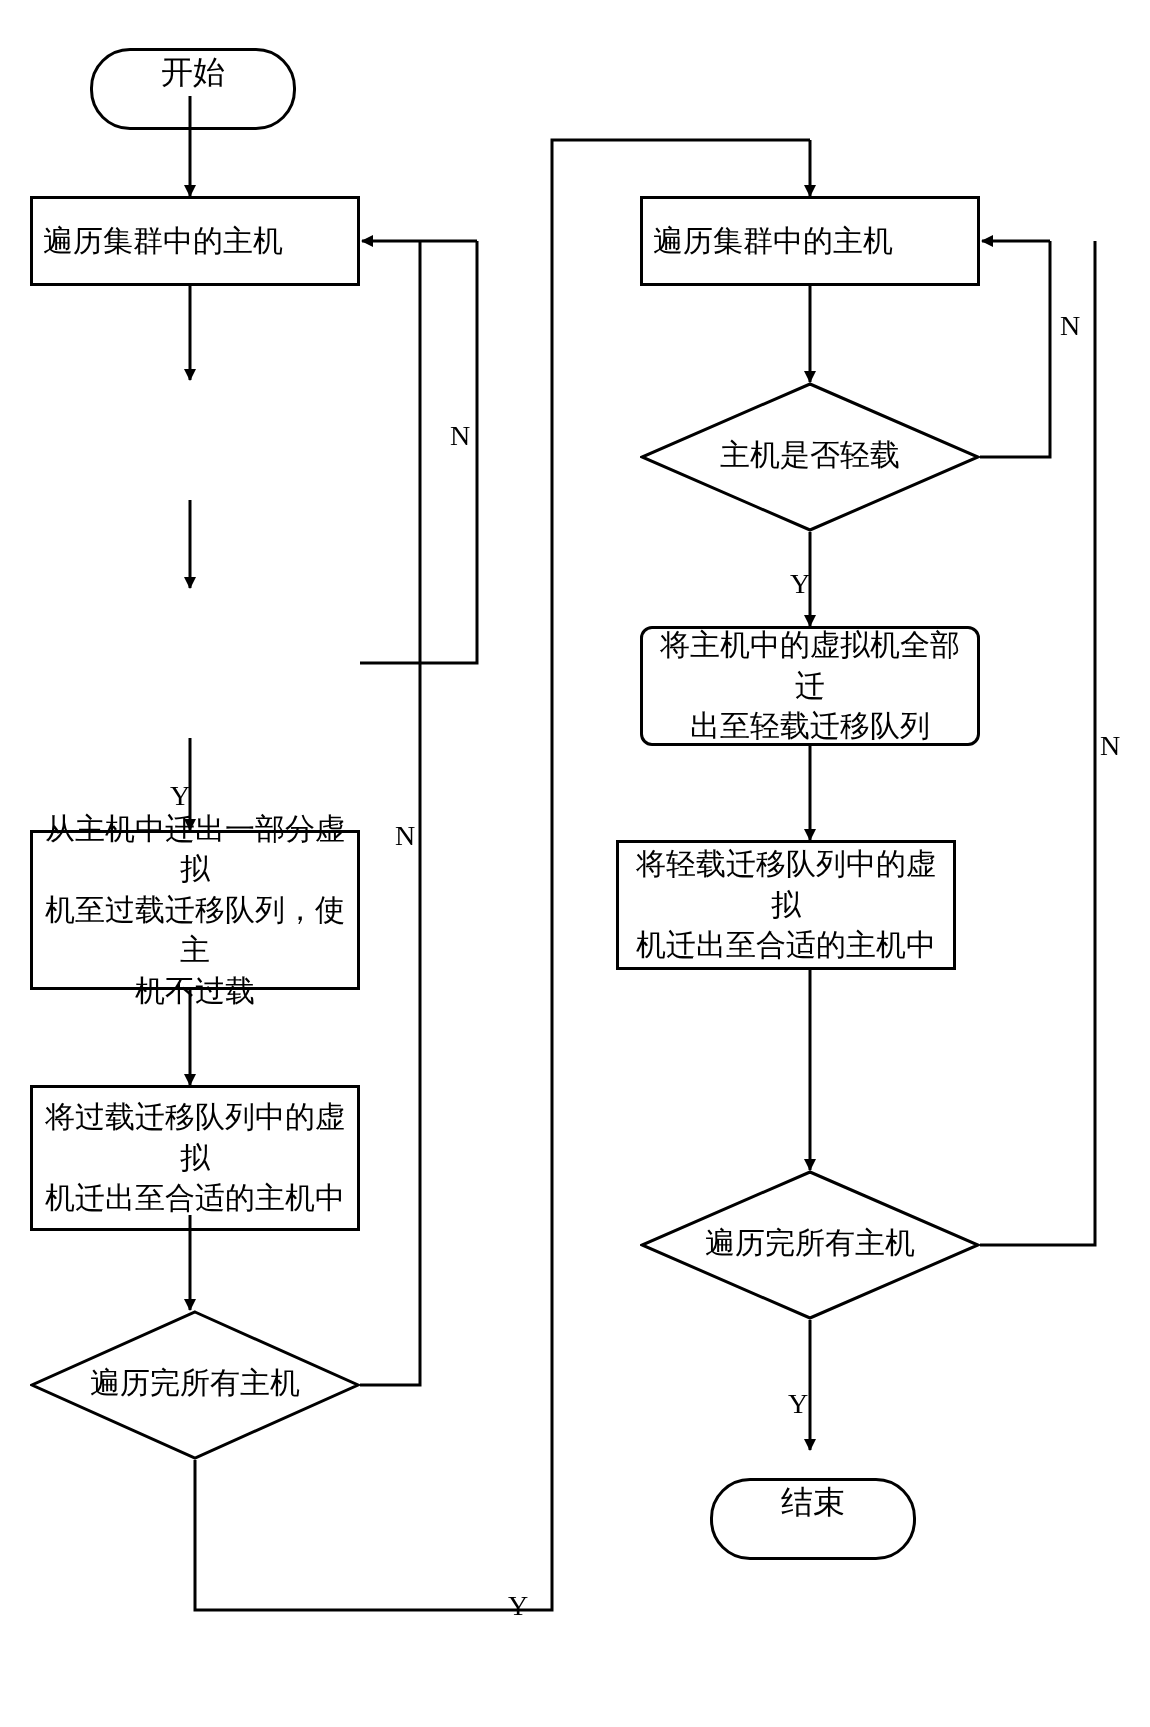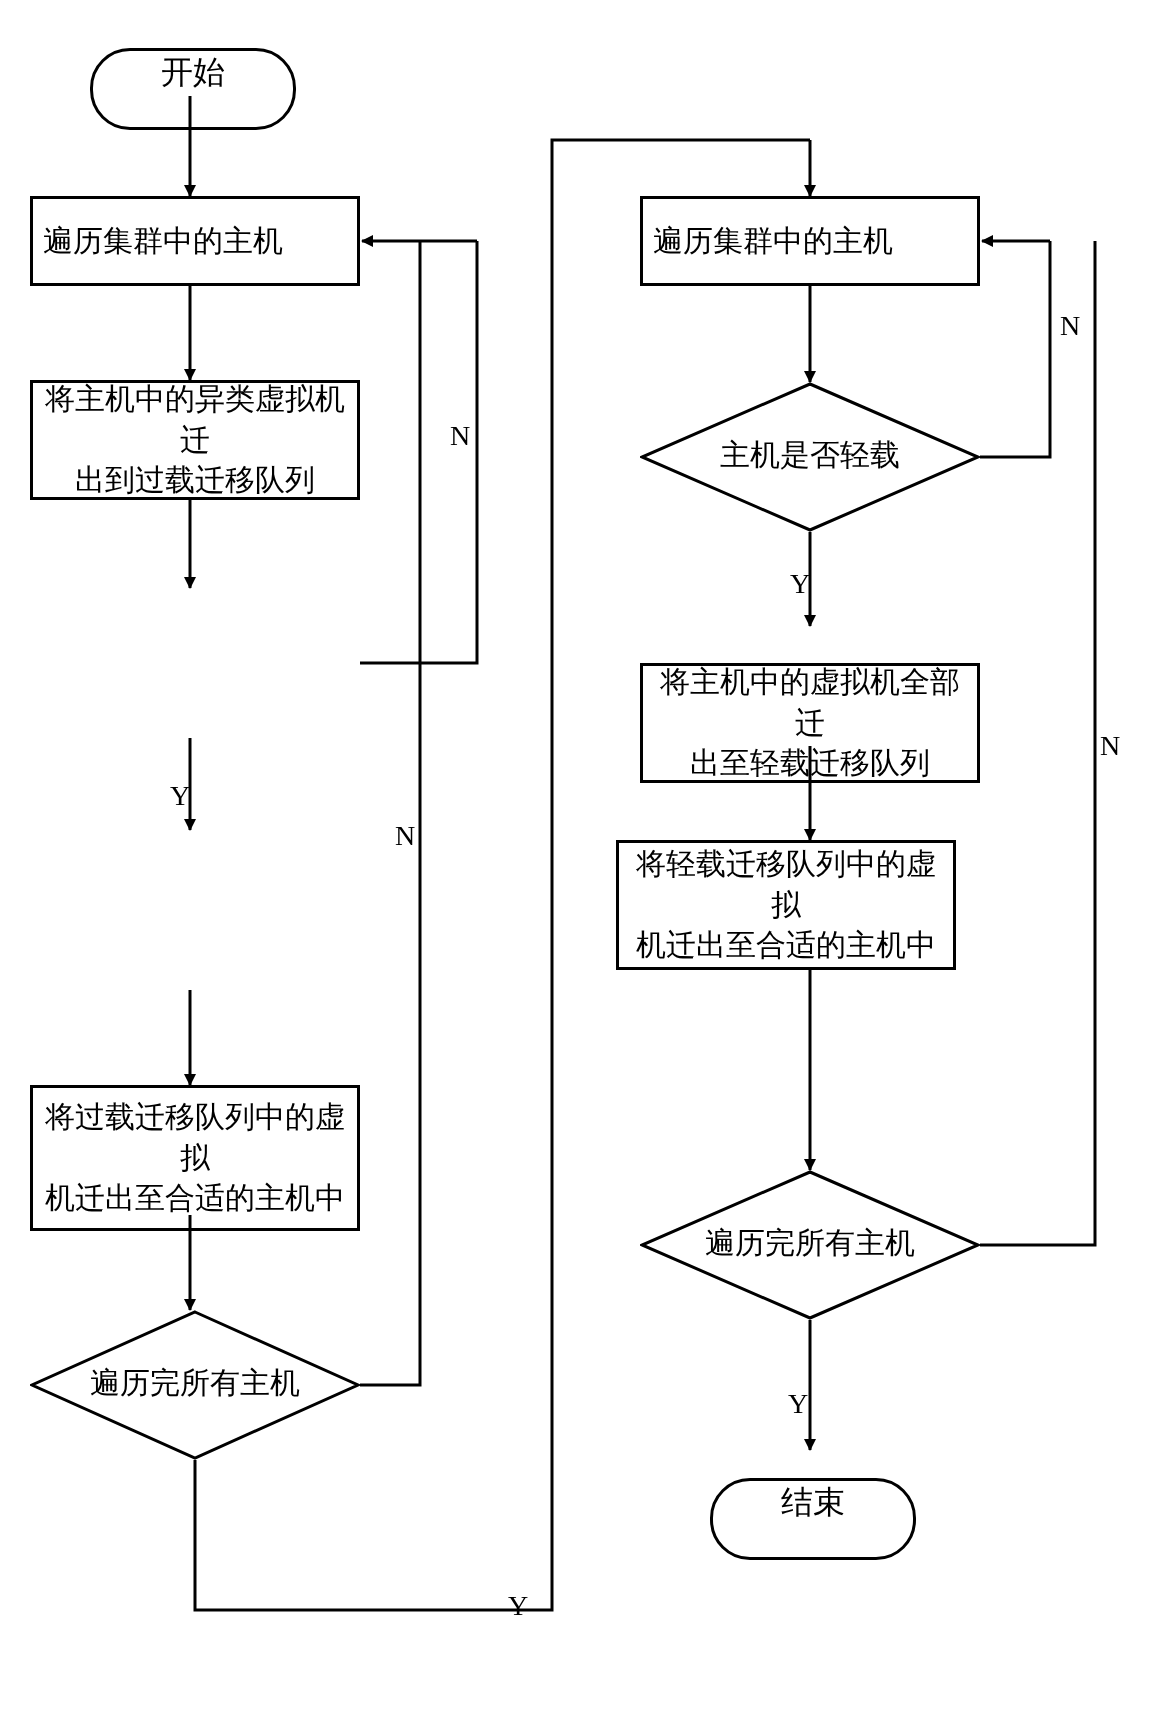--- a/index.html
+++ b/index.html
@@ -80,25 +80,25 @@
   </div>
 
   <div class="terminator" style="left:710px; top:1450px; width:200px; height:76px;">
     <span>结束</span>
   </div>
 
   <div class="process" style="left:30px; top:196px; width:330px; height:90px;">
     <span>遍历集群中的主机</span>
   </div>
 
-  <div class="process" style="left:30px; top:380px; width:330px; height:120px;">
-    <span>将主机中的异类虚拟机迁<br>出到过载迁移队列</span>
-  </div>
 
 
+  <div class="process" style="left:30px; top:830px; width:330px; height:160px;">
+    <span>从主机中迁出一部分虚拟<br>机至过载迁移队列，使主<br>机不过载</span>
+  </div>
 
   <div class="process" style="left:30px; top:1085px; width:330px; height:146px;">
     <span>将过载迁移队列中的虚拟<br>机迁出至合适的主机中</span>
   </div>
 
   <div class="decision" style="left:30px; top:1310px; width:330px; height:150px;">
     <svg width="330" height="150" viewBox="0 0 330 150">
       <polygon points="165,2 328,75 165,148 2,75" fill="#fff" stroke="#000" stroke-width="3"></polygon>
     </svg>
     <span class="dtext">遍历完所有主机</span>
@@ -108,21 +108,21 @@
     <span>遍历集群中的主机</span>
   </div>
 
   <div class="decision" style="left:640px; top:382px; width:340px; height:150px;">
     <svg width="340" height="150" viewBox="0 0 340 150">
       <polygon points="170,2 338,75 170,148 2,75" fill="#fff" stroke="#000" stroke-width="3"></polygon>
     </svg>
     <span class="dtext">主机是否轻载</span>
   </div>
 
-  <div class="process" style="left:640px; top:663px; width:340px; height:120px;">
+  <div class="process" style="left:640px; top:626px; width:340px; height:120px;border-radius:12px;">
     <span>将主机中的虚拟机全部迁<br>出至轻载迁移队列</span>
   </div>
 
   <div class="process" style="left:616px; top:840px; width:340px; height:130px;">
     <span>将轻载迁移队列中的虚拟<br>机迁出至合适的主机中</span>
   </div>
 
   <div class="decision" style="left:640px; top:1170px; width:340px; height:150px;">
     <svg width="340" height="150" viewBox="0 0 340 150">
       <polygon points="170,2 338,75 170,148 2,75" fill="#fff" stroke="#000" stroke-width="3"></polygon>

